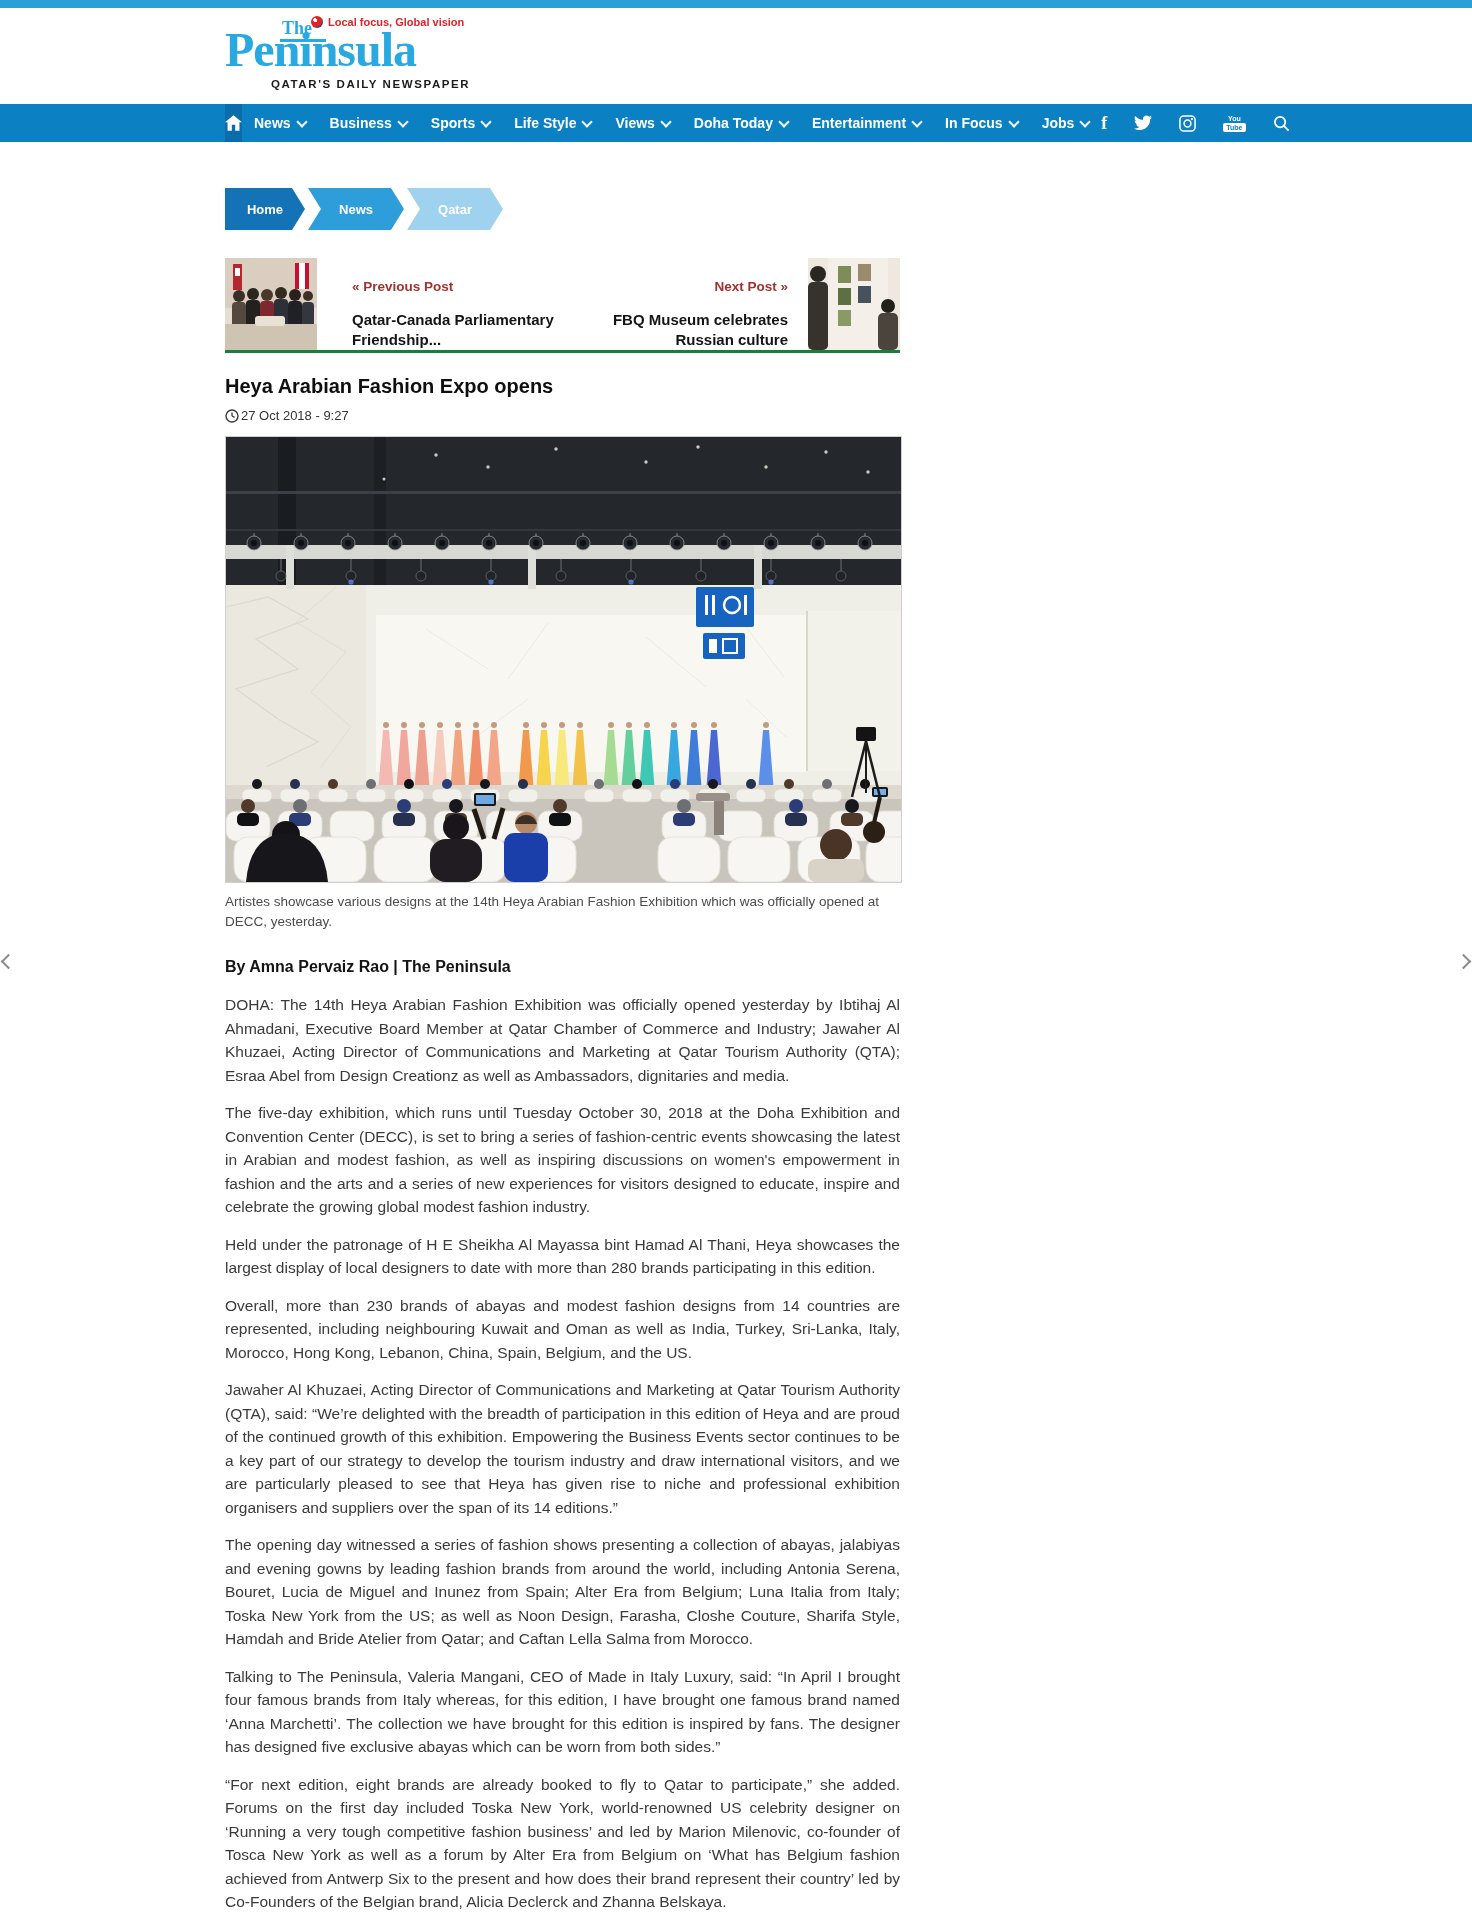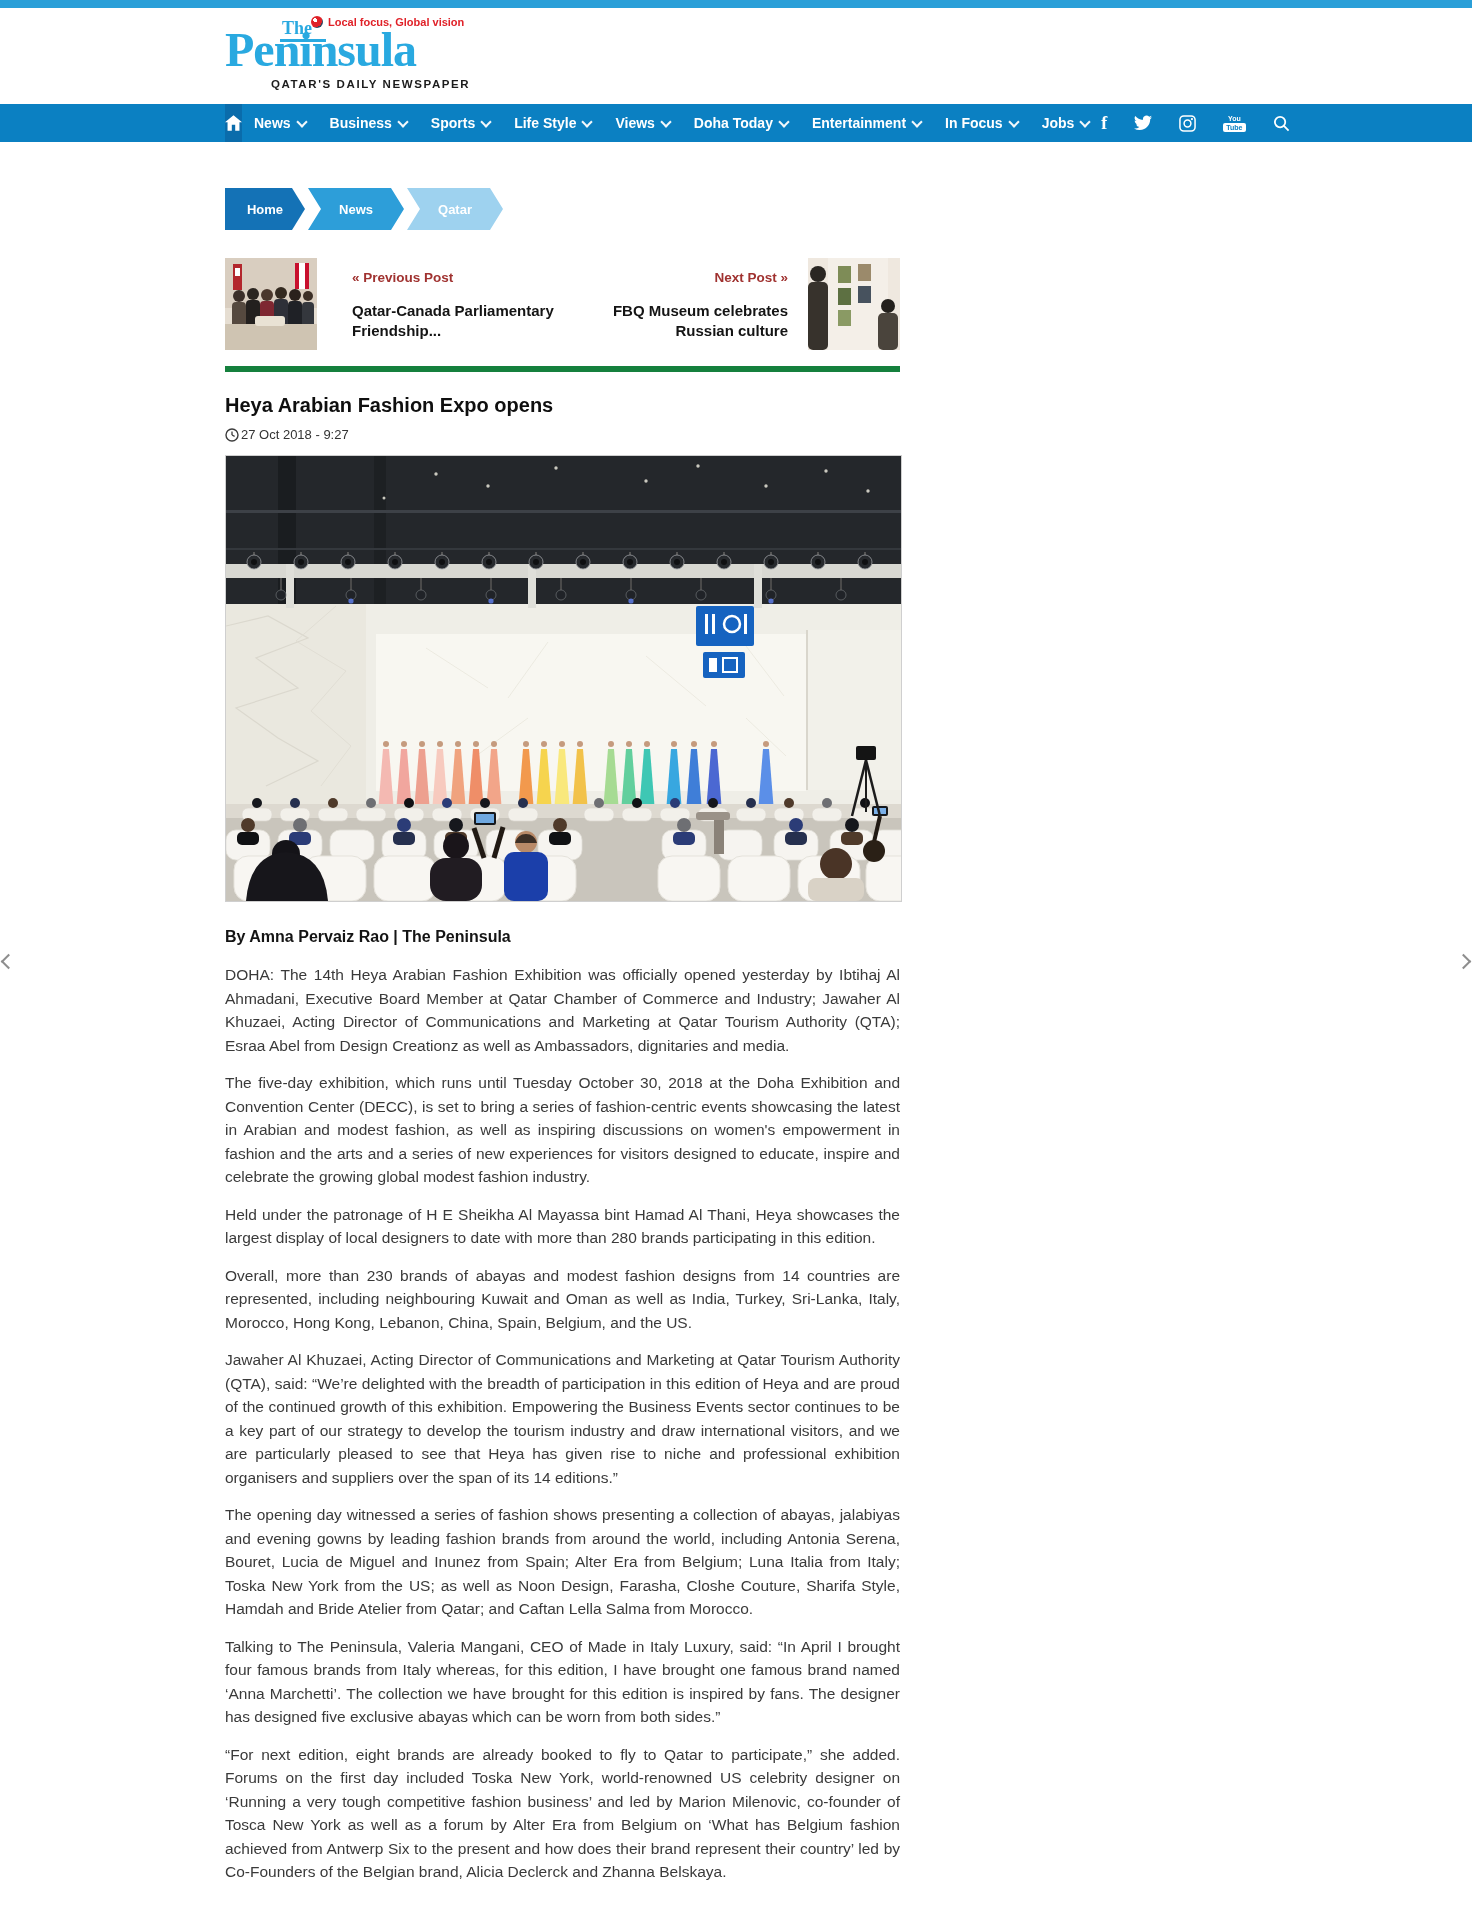--- a/index.html
+++ b/index.html
@@ -37,22 +37,22 @@
   
   .crumbs{margin:46px 0 0 225px;display:flex;}
   .crumb{height:42px;display:flex;align-items:center;justify-content:center;
          color:#fff;font-weight:bold;font-size:13px;margin-right:3px;cursor:pointer;}
   .crumb.first{width:80px;clip-path:polygon(0 0,calc(100% - 13px) 0,100% 50%,calc(100% - 13px) 100%,0 100%);}
   .crumb.mid{width:96px;clip-path:polygon(0 0,calc(100% - 13px) 0,100% 50%,calc(100% - 13px) 100%,0 100%,13px 50%);}
   .c-home{background:#1472b6;}
   .c-news{background:#2d9ed9;}
   .c-qatar{background:#9ed2ef;}
   
-  .postnav{margin:28px 0 0 225px;width:675px;display:flex;align-items:flex-start;
-           padding-bottom:16px;border-bottom:6px solid #15803d;}
+  .postnav{margin:28px 0 0 225px;width:675px;display:flex;align-items:flex-end;
+           padding-bottom:0;border-bottom:3px solid #15803d;}
   .thumb{width:92px;height:92px;flex:none;overflow:hidden;}
   .pn-left{margin-left:35px;width:230px;}
   .pn-right{margin-left:auto;margin-right:20px;width:220px;text-align:right;}
   .pn-label{font-size:13.5px;font-weight:bold;color:#a03230;margin-top:12px;cursor:pointer;}
   .pn-title{font-size:15px;font-weight:bold;color:#141414;line-height:20px;margin-top:16px;cursor:pointer;}
   
   .article{margin-left:225px;width:675px;}
   .a-title{margin:22px 0 0;font-size:20px;font-weight:bold;color:#0f0f0f;letter-spacing:0;}
   .dateline{margin-top:10px;display:flex;align-items:center;gap:2px;font-size:13px;color:#333;}
   .photo-frame{margin-top:13px;width:675px;height:445px;border:1px solid #cfcfcf;box-sizing:content-box;}
@@ -496,20 +496,21 @@
           <rect x="630" y="290" width="20" height="14" rx="2" fill="#141414"></rect>
           <line x1="640" y1="304" x2="626" y2="360" stroke="#1c1c1c" stroke-width="2.5"></line>
           <line x1="640" y1="304" x2="654" y2="360" stroke="#1c1c1c" stroke-width="2.5"></line>
           <line x1="640" y1="304" x2="640" y2="356" stroke="#1c1c1c" stroke-width="2"></line>
           <rect x="488" y="360" width="10" height="38" fill="#8a8278"></rect>
           <rect x="470" y="356" width="34" height="8" rx="3" fill="#9a9288"></rect>
         </g>
       </svg>
     </div>
 
+    <div class="caption">Artistes showcase various designs at the 14th Heya Arabian Fashion Exhibition which was officially opened at DECC, yesterday.</div>
     <div class="byline">By Amna Pervaiz Rao | The Peninsula</div>
 
     <p class="body first">DOHA: The 14th Heya Arabian Fashion Exhibition was officially opened yesterday by Ibtihaj Al Ahmadani, Executive Board Member at Qatar Chamber of Commerce and Industry; Jawaher Al Khuzaei, Acting Director of Communications and Marketing at Qatar Tourism Authority (QTA); Esraa Abel from Design Creationz as well as Ambassadors, dignitaries and media.</p>
     <p class="body">The five-day exhibition, which runs until Tuesday October 30, 2018 at the Doha Exhibition and Convention Center (DECC), is set to bring a series of fashion-centric events showcasing the latest in Arabian and modest fashion, as well as inspiring discussions on women's empowerment in fashion and the arts and a series of new experiences for visitors designed to educate, inspire and celebrate the growing global modest fashion industry.</p>
     <p class="body">Held under the patronage of H E Sheikha Al Mayassa bint Hamad Al Thani, Heya showcases the largest display of local designers to date with more than 280 brands participating in this edition.</p>
     <p class="body">Overall, more than 230 brands of abayas and modest fashion designs from 14 countries are represented, including neighbouring Kuwait and Oman as well as India, Turkey, Sri-Lanka, Italy, Morocco, Hong Kong, Lebanon, China, Spain, Belgium, and the US.</p>
     <p class="body">Jawaher Al Khuzaei, Acting Director of Communications and Marketing at Qatar Tourism Authority (QTA), said: “We’re delighted with the breadth of participation in this edition of Heya and are proud of the continued growth of this exhibition. Empowering the Business Events sector continues to be a key part of our strategy to develop the tourism industry and draw international visitors, and we are particularly pleased to see that Heya has given rise to niche and professional exhibition organisers and suppliers over the span of its 14 editions.”</p>
     <p class="body">The opening day witnessed a series of fashion shows presenting a collection of abayas, jalabiyas and evening gowns by leading fashion brands from around the world, including Antonia Serena, Bouret, Lucia de Miguel and Inunez from Spain; Alter Era from Belgium; Luna Italia from Italy; Toska New York from the US; as well as Noon Design, Farasha, Closhe Couture, Sharifa Style, Hamdah and Bride Atelier from Qatar; and Caftan Lella Salma from Morocco.</p>
     <p class="body">Talking to The Peninsula, Valeria Mangani, CEO of Made in Italy Luxury, said: “In April I brought four famous brands from Italy whereas, for this edition, I have brought one famous brand named ‘Anna Marchetti’. The collection we have brought for this edition is inspired by fans. The designer has designed five exclusive abayas which can be worn from both sides.”</p>
     <p class="body">“For next edition, eight brands are already booked to fly to Qatar to participate,” she added.  Forums on the first day included Toska New York, world-renowned US celebrity designer on ‘Running a very tough competitive fashion business’ and led by Marion Milenovic, co-founder of Tosca New York as well as a forum by Alter Era from Belgium on ‘What has Belgium fashion achieved from Antwerp Six to the present and how does their brand represent their country’ led by Co-Founders of the Belgian brand, Alicia Declerck and Zhanna Belskaya.</p>

